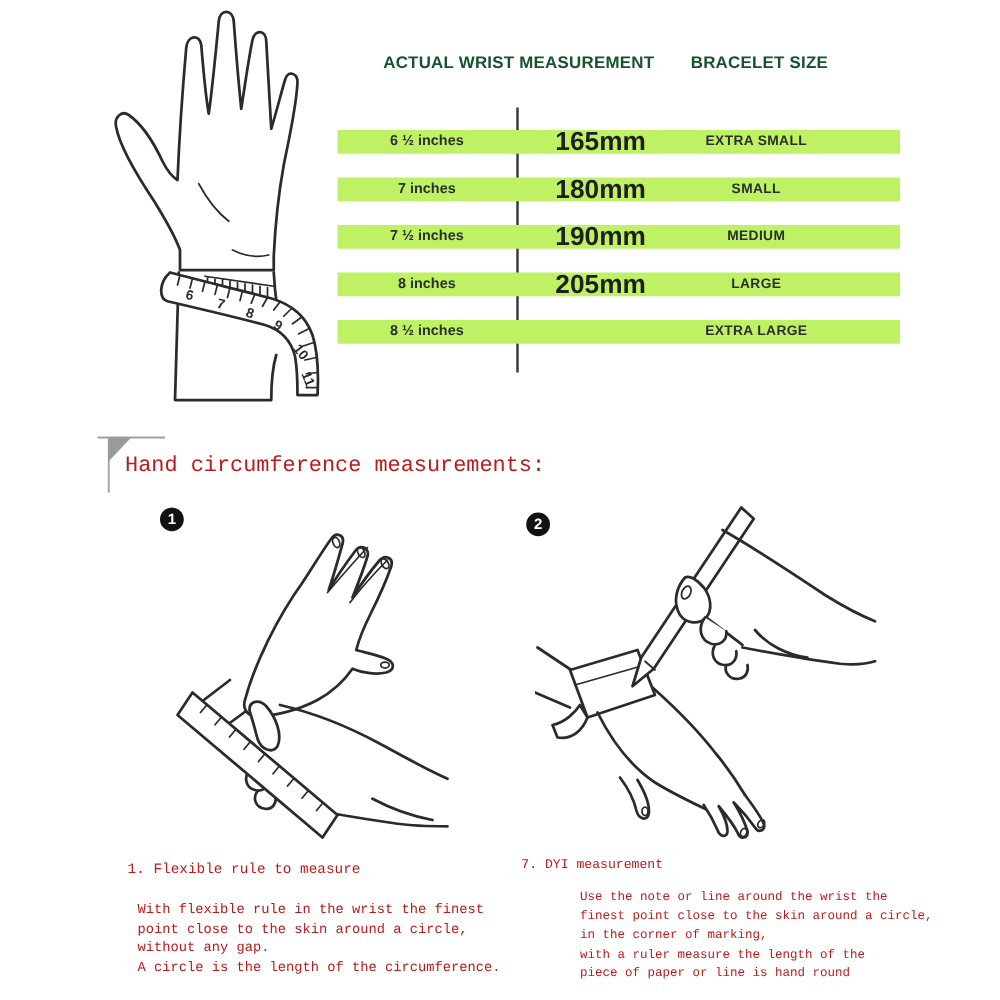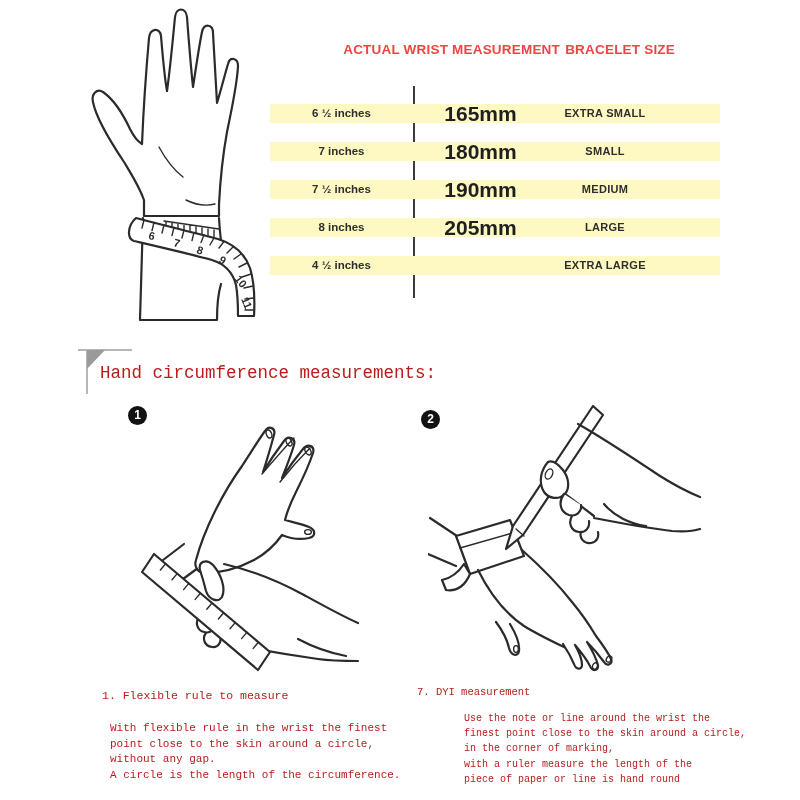--- a/index.html
+++ b/index.html
@@ -9,25 +9,25 @@
   }
   .abs{position:absolute;}
   svg{display:block;}
   .ink{stroke:#2b2b2b;fill:none;stroke-width:2.2;stroke-linecap:round;stroke-linejoin:round;}
   .ink-thin{stroke:#2b2b2b;fill:none;stroke-width:1.4;stroke-linecap:round;stroke-linejoin:round;}
   .inkfill{stroke:#2b2b2b;fill:#ffffff;stroke-width:2.2;stroke-linecap:round;stroke-linejoin:round;}
   .tape-num{font-family:"Liberation Sans",sans-serif;font-size:11px;fill:#2b2b2b;font-weight:bold;}
 
   
   .size-table{left:270px;top:40px;width:450px;height:260px;}
-  .th{position:absolute;top:2px;font-size:13.5px;font-weight:bold;color:#ef4444;text-align:right;letter-spacing:.2px;}
+  .th{position:absolute;top:2px;font-size:13.5px;font-weight:bold;color:#14532d;text-align:center;letter-spacing:.2px;}
   .th-measure{left:0;width:290px;}
   .th-size{left:270px;width:135px;}
   .col-divider{position:absolute;left:143px;top:46px;width:2px;height:212px;background:#3b3b3b;}
-  .trow{position:absolute;left:0;width:450px;height:19px;background:#fef9c3;}
+  .trow{position:absolute;left:0;width:450px;height:19px;background:#bef264;}
   .cell{position:absolute;top:0;height:19px;line-height:19px;text-align:center;white-space:nowrap;}
   .cell-in{left:0;width:143px;font-size:11.5px;font-weight:bold;color:#2e2e2e;}
   .cell-mm{left:143px;width:135px;font-size:21px;font-weight:700;color:#1f1f1f;}
   .cell-sz{left:270px;width:130px;font-size:11px;font-weight:bold;color:#2e2e2e;letter-spacing:.3px;}
 
   
   .mono{font-family:"Liberation Mono","DejaVu Sans Mono",monospace;color:#b91c1c;}
   .section-title{left:100px;top:363px;font-size:17.5px;white-space:nowrap;}
   .step-caption-1{left:102px;top:689px;font-size:11.5px;white-space:nowrap;}
   .step-caption-2{left:417px;top:686px;font-size:10.5px;white-space:nowrap;}
@@ -86,21 +86,21 @@
       <span class="cell cell-in">7 ½ inches</span>
       <span class="cell cell-mm">190mm</span>
       <span class="cell cell-sz">MEDIUM</span>
     </div>
     <div class="trow" style="top:178px;">
       <span class="cell cell-in">8 inches</span>
       <span class="cell cell-mm">205mm</span>
       <span class="cell cell-sz">LARGE</span>
     </div>
     <div class="trow" style="top:216px;">
-      <span class="cell cell-in">4 ½ inches</span>
+      <span class="cell cell-in">8 ½ inches</span>
       <span class="cell cell-sz">EXTRA LARGE</span>
     </div>
   </div>
 
   <svg class="abs" style="left:74px;top:342px;" width="70" height="60" viewBox="0 0 70 60">
     <path d="M 4 8 L 58 8 M 13 8 L 13 52" stroke="#a0a0a0" stroke-width="1.5" fill="none"></path>
     <path d="M 13 8 L 31 8 L 13 27 Z" fill="#9a9a9a"></path>
   </svg>
   <div class="abs mono section-title">Hand circumference measurements:</div>
 

